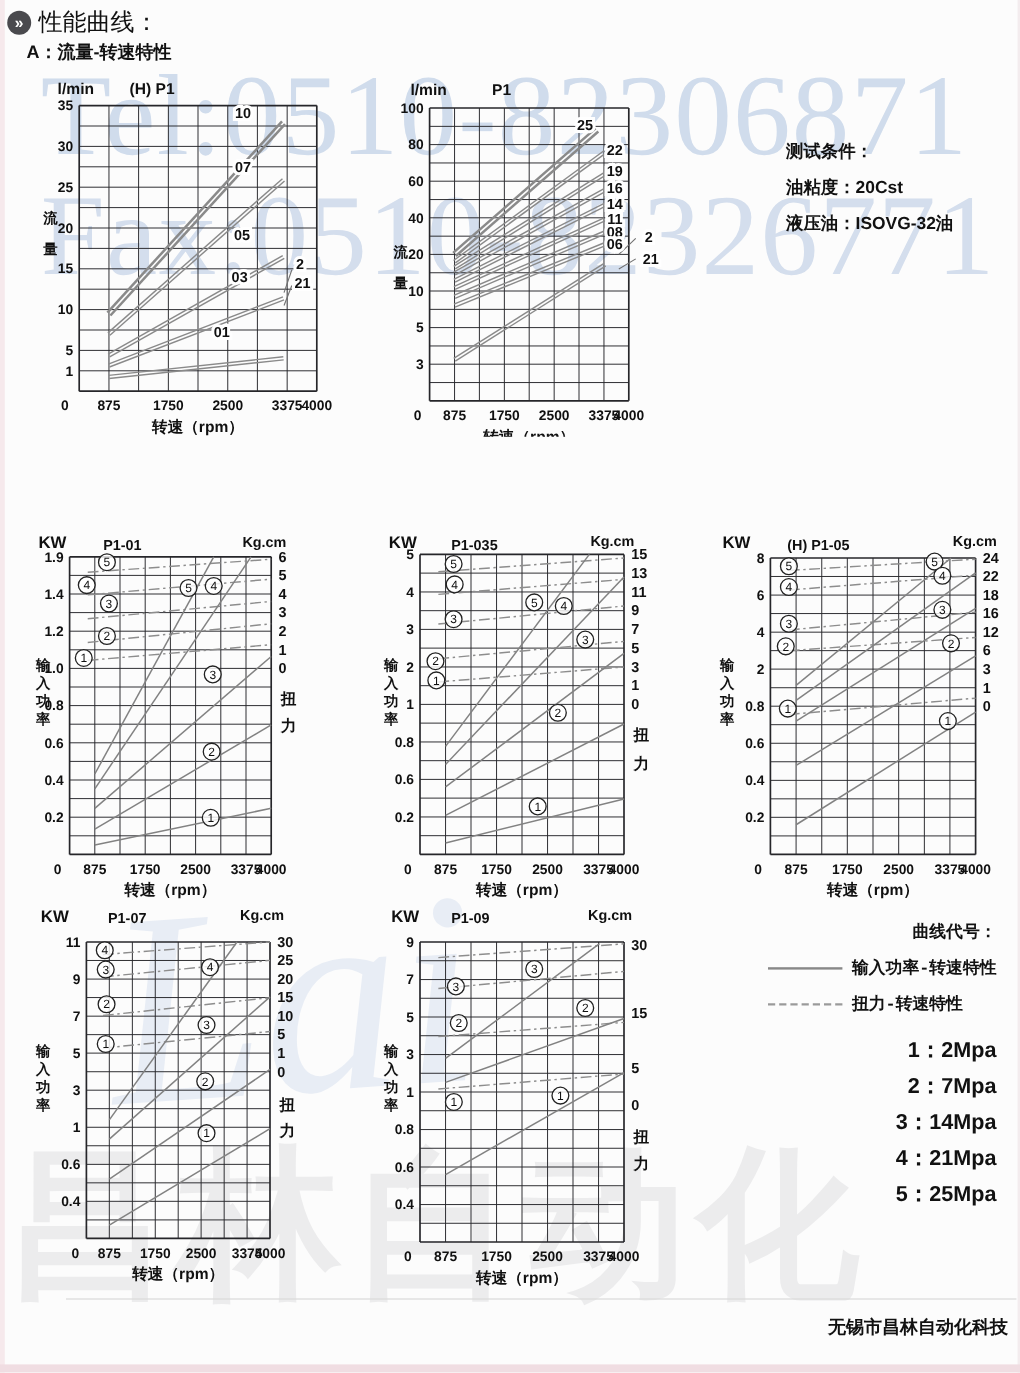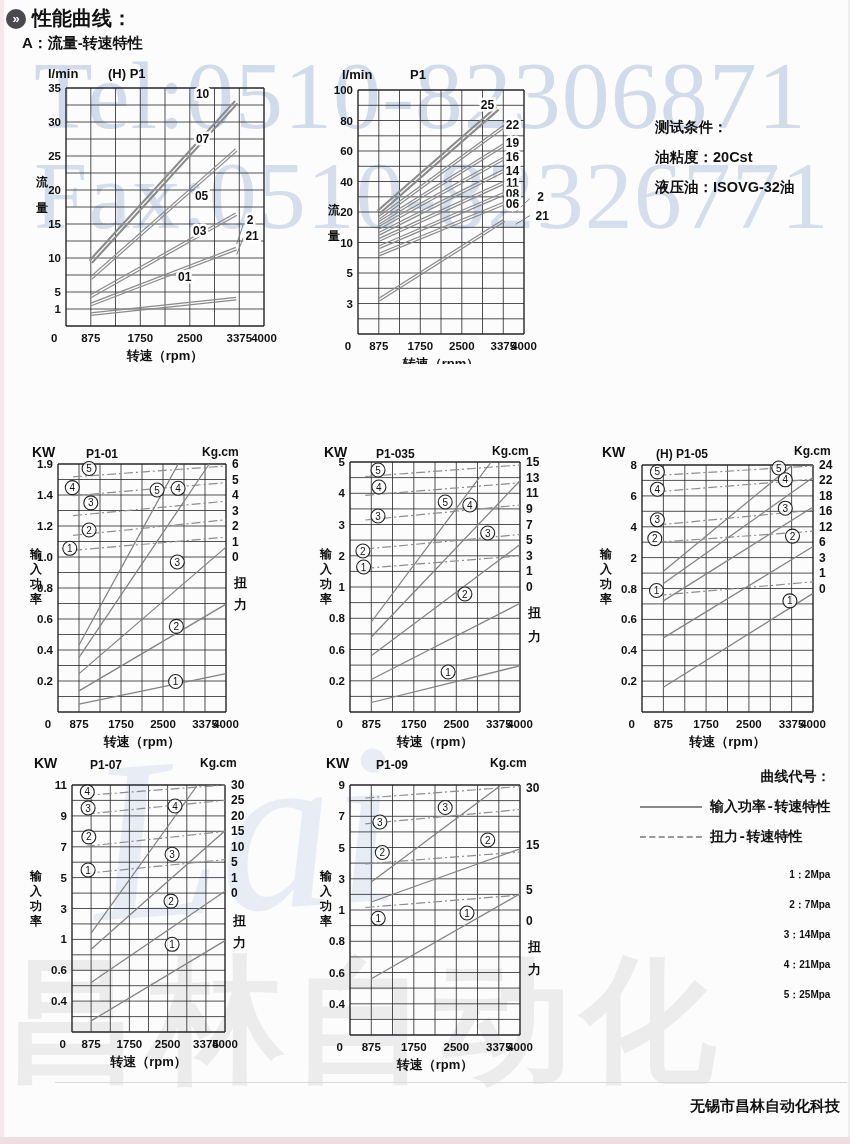--- a/index.html
+++ b/index.html
@@ -9,30 +9,30 @@
       font-family:"Liberation Serif",serif;}
   .wm-tel{left:34px;top:40px;font-size:96px;color:rgba(95,135,195,0.28);letter-spacing:1px;}
   .wm-fax{left:34px;top:140px;font-size:96px;color:rgba(95,135,195,0.26);letter-spacing:1px;}
   .wm-logo-blue{left:90px;top:700px;font-size:230px;font-style:italic;
       color:rgba(115,150,205,0.14);transform:rotate(-4deg);}
   .wm-logo-cn{left:4px;top:930px;font-size:136px;font-weight:bold;letter-spacing:8px;
       color:rgba(120,122,132,0.12);font-family:"Liberation Sans",sans-serif;}
   .hdr{position:absolute;left:6px;top:5px;z-index:2;display:flex;align-items:center;}
   .bullet{display:inline-block;width:20px;height:20px;border-radius:50%;background:#4a4a4e;
       color:#fff;font-size:13px;font-weight:bold;text-align:center;line-height:19px;margin-right:6px;}
-  .title{font-size:20px;font-weight:bold;}
+  .title{font-size:20px;font-weight:normal;}
   .secA{position:absolute;left:22px;top:34px;font-size:15px;font-weight:bold;z-index:2;}
   .secB{position:absolute;left:60px;top:378px;font-size:16px;font-weight:bold;z-index:2;}
   .chart{position:absolute;z-index:1;}
   .tc{position:absolute;left:655px;top:112px;z-index:2;font-size:14.5px;font-weight:bold;line-height:30px;}
   .legend{position:absolute;left:640px;top:768px;z-index:2;font-size:14px;font-weight:bold;text-align:right;}
   .legend .row{display:flex;align-items:center;margin-top:12px;font-family:Liberation Mono, monospace;}
   .ls{display:inline-block;width:62px;height:0;border-top:2px solid #888;margin-right:8px;}
   .ld{display:inline-block;width:62px;height:0;border-top:2px dashed #9a9a9a;margin-right:8px;}
-  .press{margin-left:82px;margin-top:14px;line-height:30px;font-weight:bold;font-size:10px;}
+  .press{margin-left:82px;margin-top:14px;line-height:30px;font-weight:bold;font-size:18px;}
   .divider{position:absolute;left:55px;top:1082px;width:792px;border-top:1.5px solid #d9d9d9;z-index:1;}
   .footer{position:absolute;right:10px;top:1097px;font-size:15px;font-weight:bold;z-index:2;}
   .strip-b{position:absolute;left:0;bottom:0;width:100%;height:7px;background:#f0dde2;z-index:3;}
   .strip-l{position:absolute;left:0;top:0;width:4px;height:100%;background:#f6e9ec;z-index:3;}
   .strip-r{position:absolute;right:0;top:0;width:2px;height:100%;background:#f3ecee;z-index:3;}
 </style>
 </head>
 <body>
 
 <div class="page">

